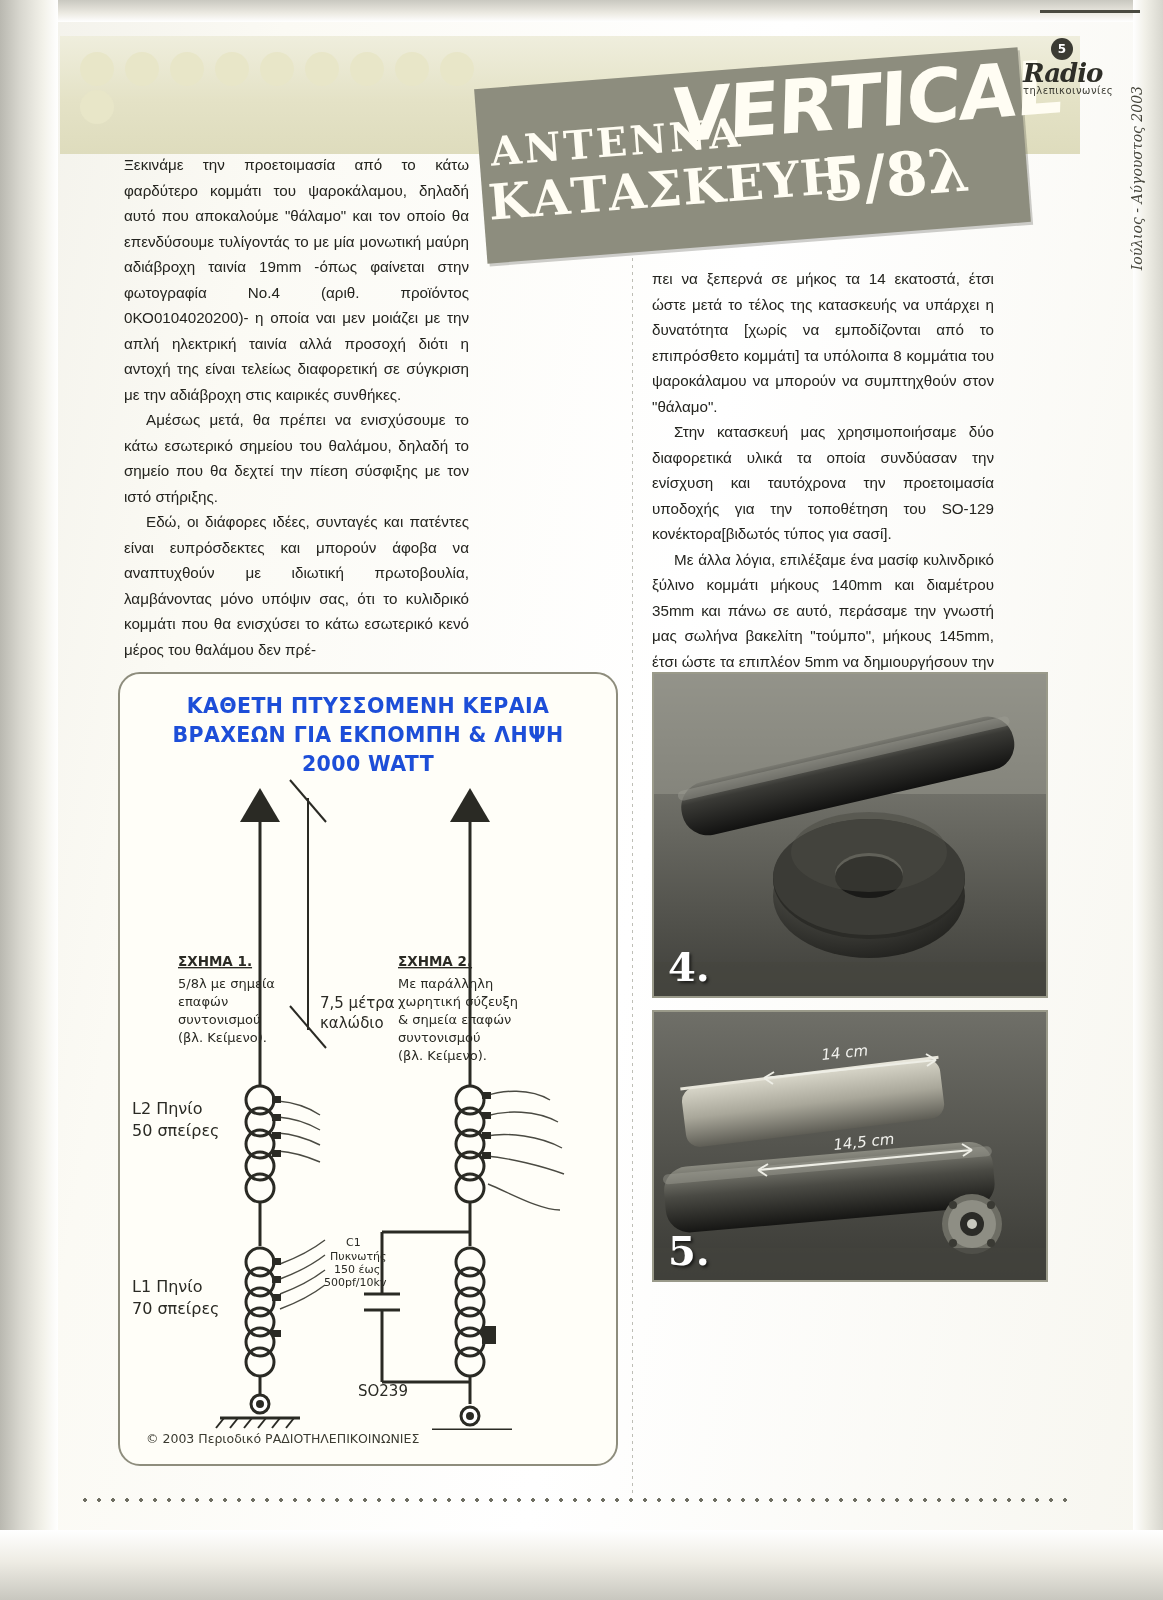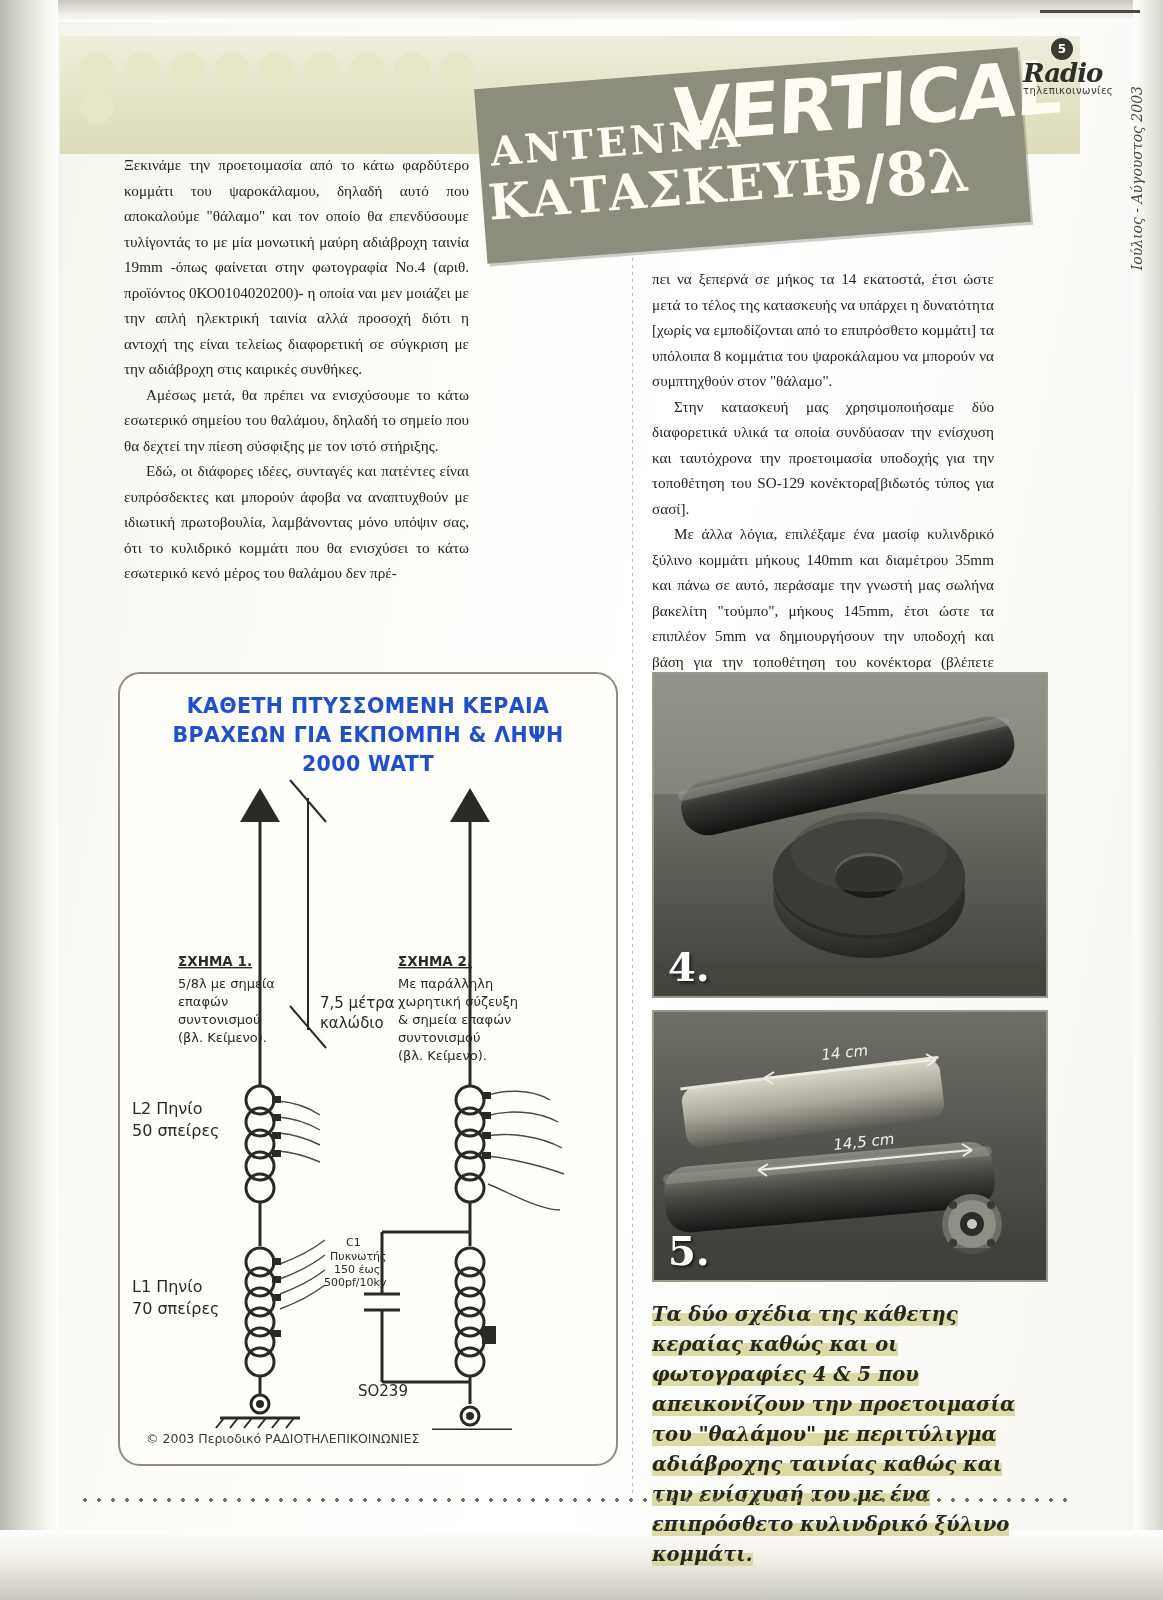--- a/index.html
+++ b/index.html
@@ -81,21 +81,21 @@
   }
   .t-58{
     position:absolute;left:352px;top:100px;transform:rotate(-4.4deg);
     font-family:"DejaVu Serif", serif;font-weight:bold;font-size:60px;
     color:#fffdf3;
   }
 
   
   .col{
     position:absolute;
-    font-family:Liberation Serif, serif;
+    font-family:Liberation Sans, sans-serif;
     font-size:15.2px;line-height:25.5px;color:#24241f;
     text-align:justify;
   }
   .col p{margin:0 0 0 0;}
   .col p.ind{text-indent:22px;}
   .col-left{left:124px;top:152px;width:345px;}
   .col-right{left:652px;top:266px;width:342px;}
 
   
   .fig-box{
@@ -432,18 +432,15 @@
         <circle cx="-19" cy="-19" r="4" fill="#3a3a34"></circle>
         <circle cx="19" cy="-19" r="4" fill="#3a3a34"></circle>
         <circle cx="-19" cy="19" r="4" fill="#3a3a34"></circle>
         <circle cx="19" cy="19" r="4" fill="#3a3a34"></circle>
       </g>
       <rect x="0" y="236" width="392" height="32" fill="#43433d" opacity=".7"></rect>
     </svg>
     <div class="ph-num">5.</div>
   </div>
 
-  <div class="caption">
-    <span class="hl">Τα δύο σχέδια της κάθετης κεραίας καθώς και οι φωτογραφίες 4 &amp; 5 που απεικονίζουν την προετοιμασία του "θαλάμου" με περιτύλιγμα αδιάβροχης ταινίας καθώς και την ενίσχυσή του με ένα επιπρόσθετο κυλινδρικό ξύλινο κομμάτι.</span>
-  </div>
 
   <div class="dotrule"></div>
 </div>
 
 </body></html>

